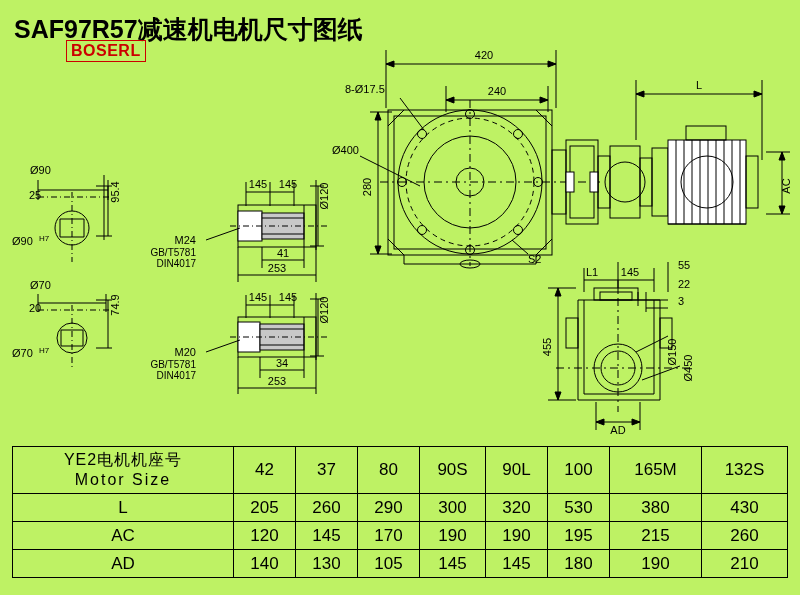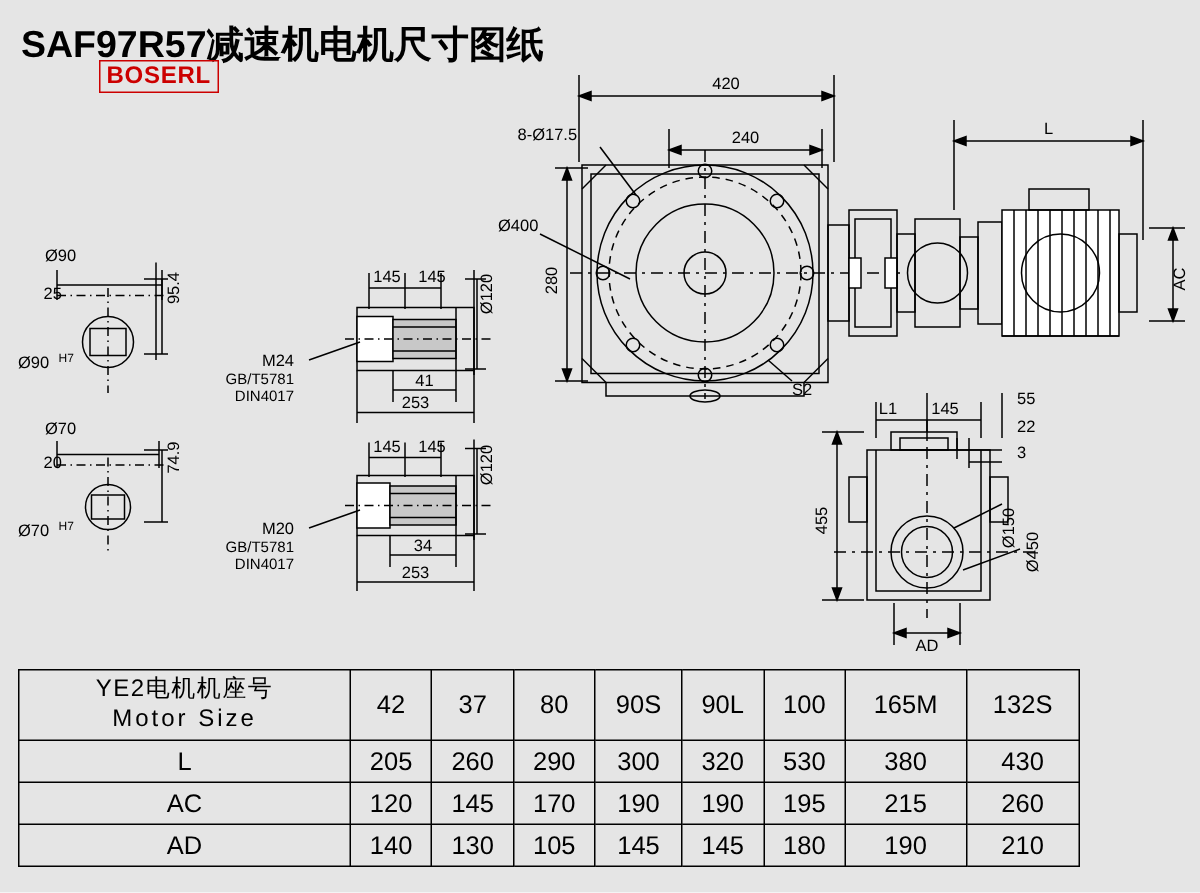--- a/index.html
+++ b/index.html
@@ -4,21 +4,21 @@
 <style>
   html, body {
     margin: 0;
     padding: 0;
     background: #ffffff;
   }
   #page {
     position: relative;
     width: 800px;
     height: 595px;
-    background: #e5e5e5;
+    background: #bef264;
     font-family: "Liberation Sans", sans-serif;
     overflow: hidden;
   }
   #title {
     position: absolute;
     left: 14px;
     top: 13px;
     font-size: 25px;
     font-weight: bold;
     color: #000;
@@ -40,21 +40,21 @@
   svg.draw {
     position: absolute;
     left: 0;
     top: 0;
   }
   
   #spec-table {
     position: absolute;
     left: 12px;
     top: 446px;
-    width: 708px;
+    width: 776px;
     border-collapse: collapse;
     font-family: "Liberation Sans", sans-serif;
   }
   #spec-table td {
     border: 1px solid #000;
     text-align: center;
     font-size: 17px;
     color: #000;
     height: 27px;
     padding: 0;

